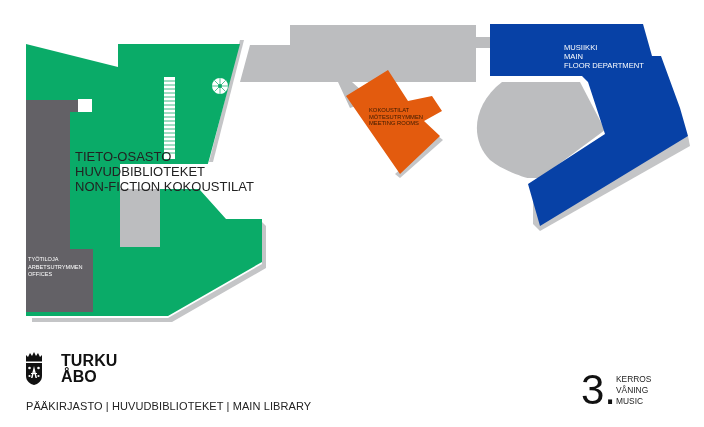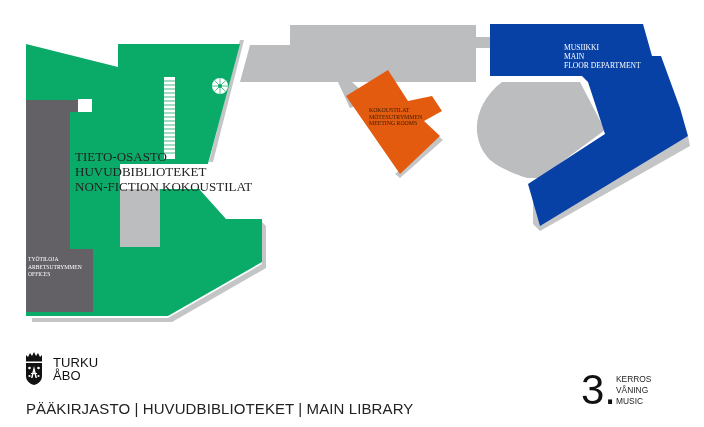--- a/index.html
+++ b/index.html
@@ -1,28 +1,28 @@
 <!DOCTYPE html>
 <html><head>
 <meta charset="utf-8">
 <style>
   html, body { margin: 0; padding: 0; background: #ffffff; }
   body { width: 704px; height: 427px; position: relative; overflow: hidden; font-family: "Liberation Sans", sans-serif; }
   #map { position: absolute; left: 0; top: 0; width: 704px; height: 340px; }
   .lbl { position: absolute; font-family: "Liberation Sans", sans-serif; line-height: 1.15; white-space: nowrap; }
-  .lbl span { display: block; font-family: Liberation Serif, serif; }
+  .lbl span { display: block; }
   .nf { left: 75px; top: 150px; font-size: 13px; color: #222; }
   .off { left: 28px; top: 256px; font-size: 5.6px; color: #fff; line-height: 1.35; }
   .meet { left: 369px; top: 107px; font-size: 5.8px; color: #3a1a00; transform: rotate(0deg); }
   .music { left: 564px; top: 43px; font-size: 7.6px; color: #fff; line-height: 1.2; }
   #logo { position: absolute; left: 25px; top: 352px; display: flex; align-items: center; }
   #logo .crest { width: 18px; height: 34px; }
-  #logo .brand { margin-left: 10px; font-weight: normal; font-size: 13px; line-height: 1.02; color: #111; letter-spacing: 0.1px; }
+  #logo .brand { margin-left: 18px; font-weight: bold; font-size: 16px; line-height: 1.02; color: #111; letter-spacing: 0.1px; }
   #logo .brand span { display: block; }
-  #subtitle { position: absolute; left: 26px; top: 400px; font-size: 15px; color: #222; letter-spacing: 0.1px; white-space: nowrap; }
+  #subtitle { position: absolute; left: 26px; top: 400px; font-size: 11px; color: #222; letter-spacing: 0.1px; white-space: nowrap; }
   #floor { position: absolute; left: 581px; top: 371px; display: flex; align-items: flex-start; }
   #floor .num { font-size: 42px; line-height: 38px; color: #111; font-weight: normal; }
   #floor .words { margin-top: 3px; font-size: 8.4px; line-height: 1.32; color: #222; }
   #floor .words span { display: block; }
 </style>
 </head>
 <body>
 
 <svg id="map" viewBox="0 0 704 340" xmlns="http://www.w3.org/2000/svg">
 

